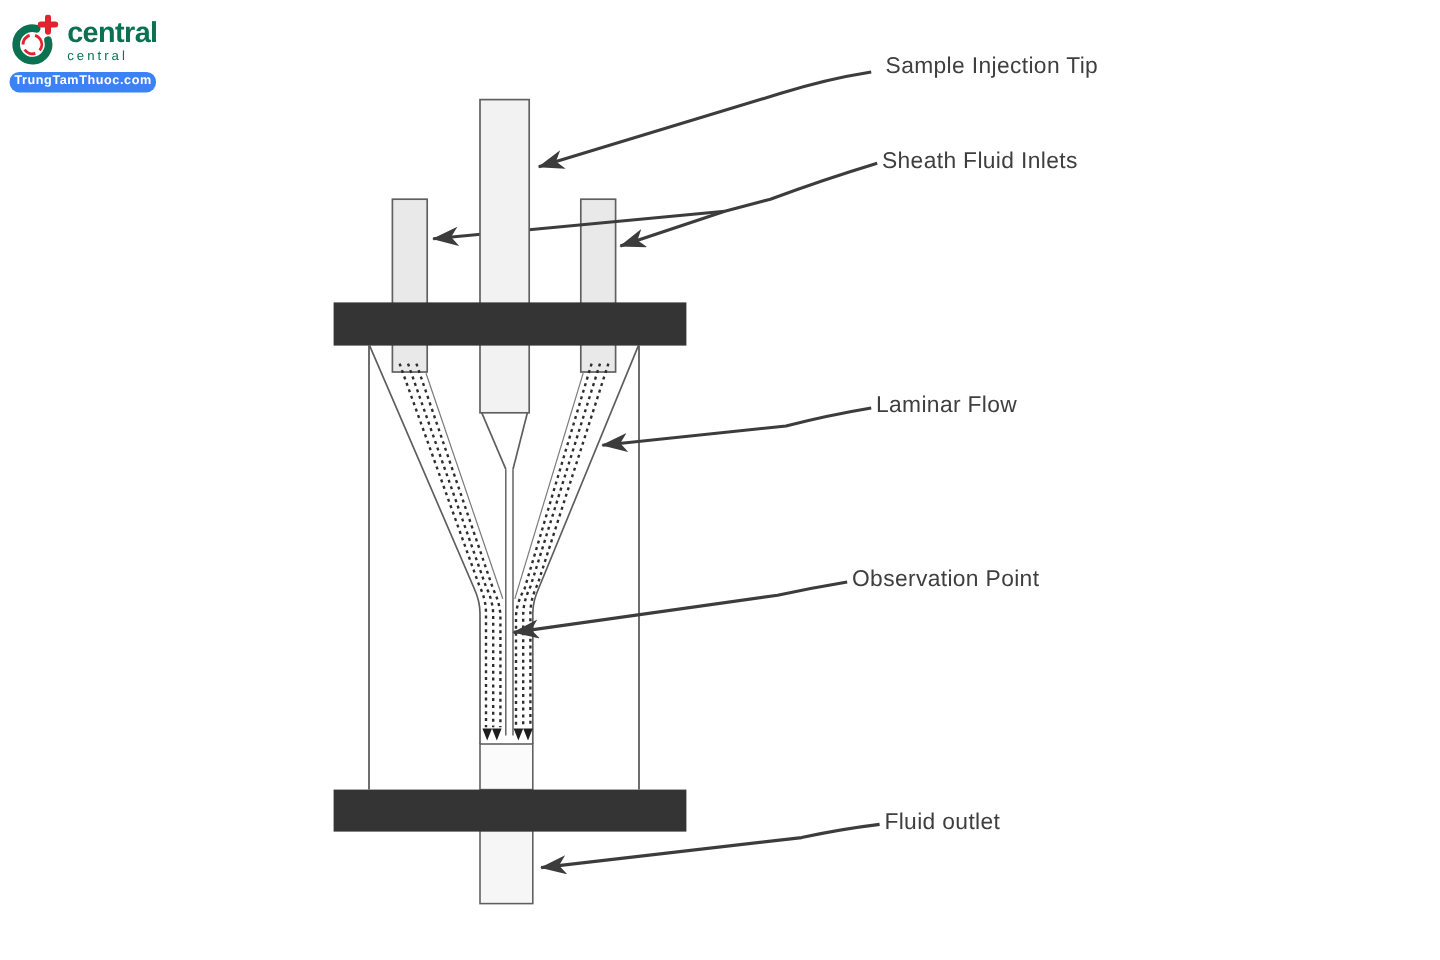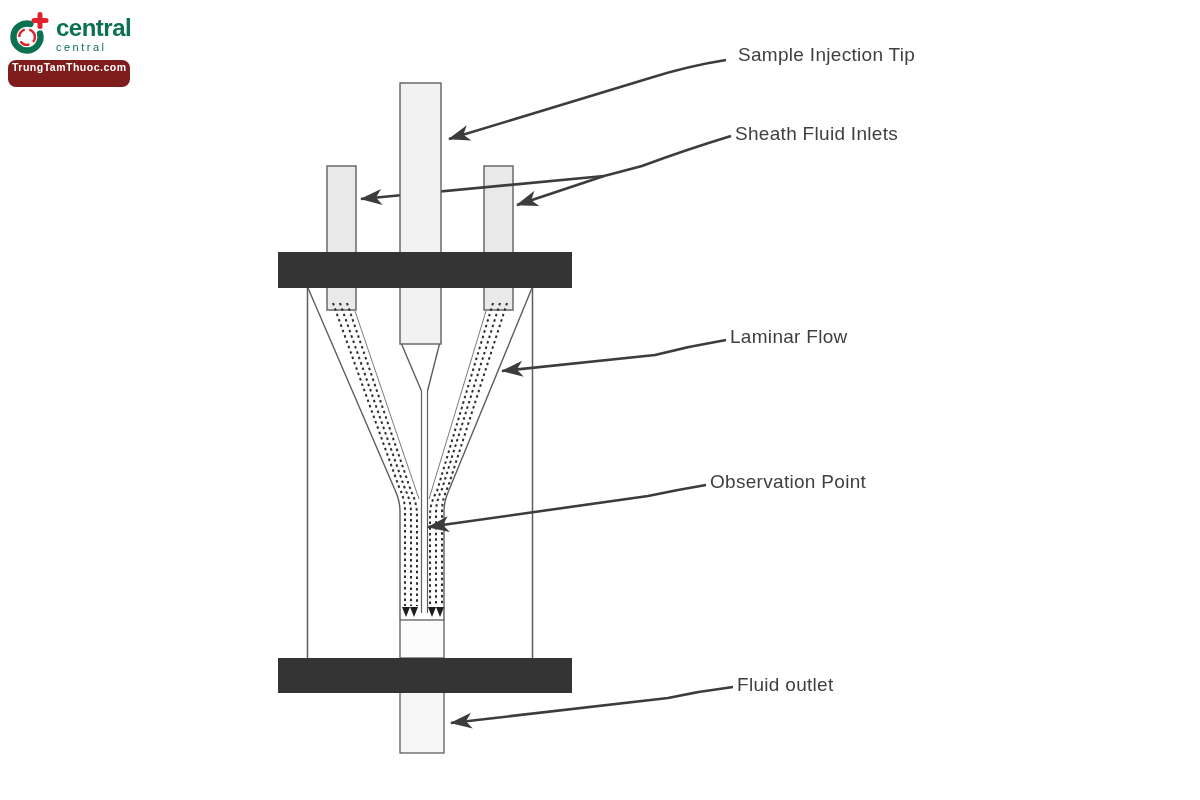--- a/index.html
+++ b/index.html
@@ -8,22 +8,22 @@
     font-family:"Liberation Sans",sans-serif;
   }
   
   .logo{position:absolute;left:8px;top:12px;width:122px;display:flex;flex-direction:column;align-items:stretch;}
   .logo-row{display:flex;align-items:center;gap:4px;}
   .logo-c{width:44px;height:44px;flex:0 0 auto;}
   .logo-words{display:flex;flex-direction:column;line-height:1;}
   .logo-brand{font-size:24px;font-weight:bold;color:#0b7150;letter-spacing:-0.5px;}
   .logo-sub{font-size:11px;color:#0b7150;letter-spacing:2.5px;margin-top:2px;}
   .logo-badge{
-    margin-top:4px;background:#7f1d1d;color:#ffffff;font-size:10.5px;font-weight:bold;
-    border-radius:8px;padding:1px 4px 14px 4px;letter-spacing:0.5px;white-space:nowrap;
+    margin-top:4px;background:#3b82f6;color:#ffffff;font-size:10.5px;font-weight:bold;
+    border-radius:8px;padding:1px 4px 4px 4px;letter-spacing:0.5px;white-space:nowrap;
   }
   
   .diagram{position:absolute;left:0;top:0;width:1200px;height:800px;}
   .diagram text{
     font-family:"Liberation Sans",sans-serif;font-size:19px;fill:#3f3f3f;letter-spacing:0.3px;
   }
 </style>
 </head>
 <body>
 

